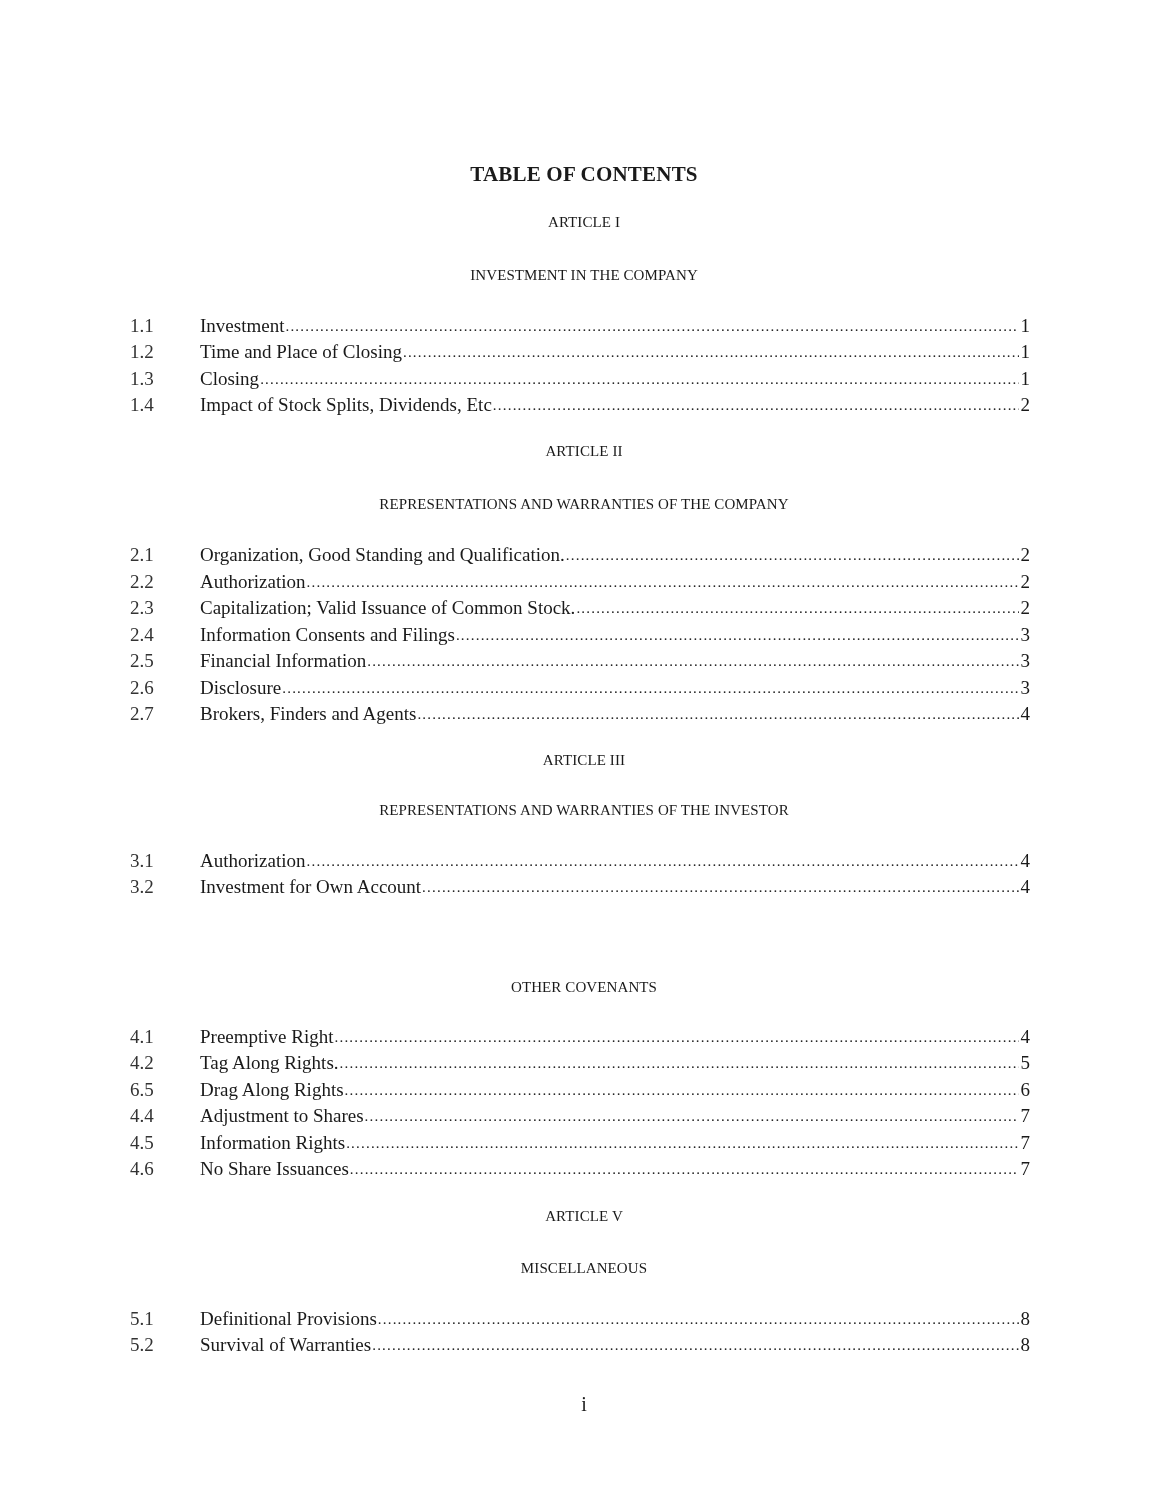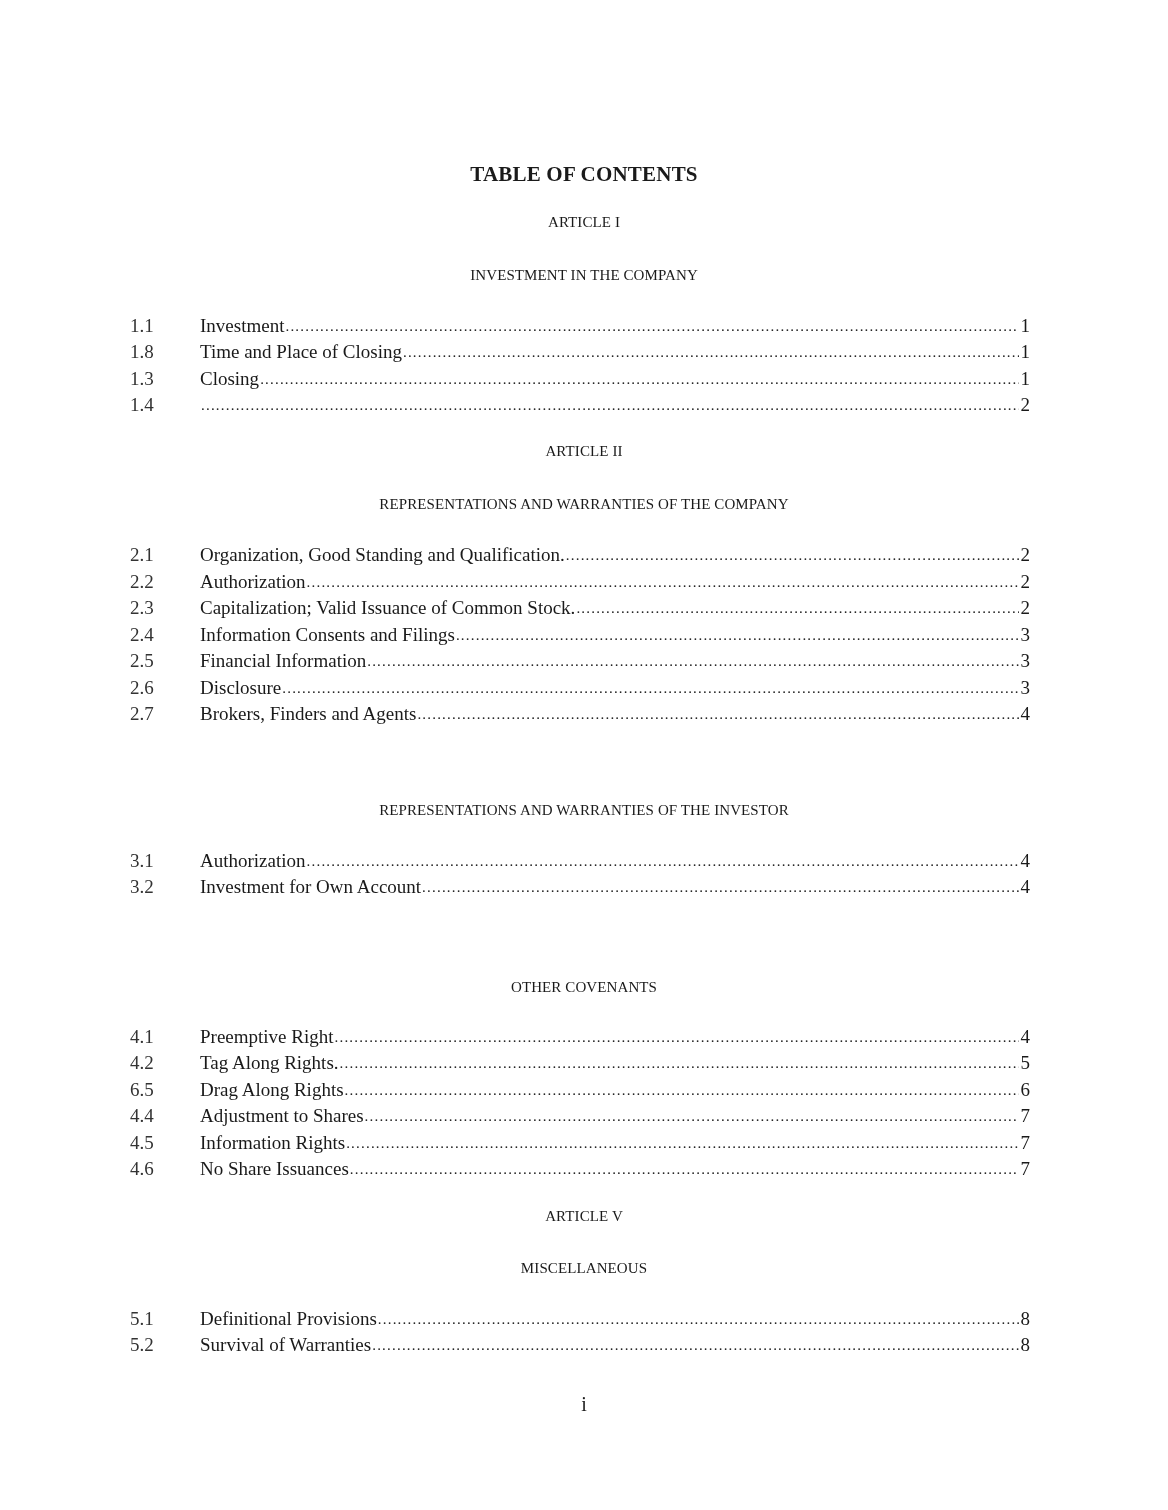--- a/index.html
+++ b/index.html
@@ -89,33 +89,34 @@
 
   <div class="center-line" style="top:214px">ARTICLE I</div>
   <div class="center-line" style="top:267px">INVESTMENT IN THE COMPANY</div>
   <div class="entry" style="top:313px">
     <span class="num">1.1</span>
     <span class="title">Investment</span>
     <span class="dots"></span>
     <span class="page-num">1</span>
   </div>
   <div class="entry" style="top:339px">
-    <span class="num">1.8</span>
+    <span class="num">1.2</span>
     <span class="title">Time and Place of Closing</span>
     <span class="dots"></span>
     <span class="page-num">1</span>
   </div>
   <div class="entry" style="top:366px">
     <span class="num">1.3</span>
     <span class="title">Closing</span>
     <span class="dots"></span>
     <span class="page-num">1</span>
   </div>
   <div class="entry" style="top:392px">
     <span class="num">1.4</span>
+    <span class="title">Impact of Stock Splits, Dividends, Etc</span>
     <span class="dots"></span>
     <span class="page-num">2</span>
   </div>
 
   <div class="center-line" style="top:443px">ARTICLE II</div>
   <div class="center-line" style="top:496px">REPRESENTATIONS AND WARRANTIES OF THE COMPANY</div>
   <div class="entry" style="top:542px">
     <span class="num">2.1</span>
     <span class="title">Organization, Good Standing and Qualification.</span>
     <span class="dots"></span>
@@ -151,20 +152,21 @@
     <span class="dots"></span>
     <span class="page-num">3</span>
   </div>
   <div class="entry" style="top:701px">
     <span class="num">2.7</span>
     <span class="title">Brokers, Finders and Agents</span>
     <span class="dots"></span>
     <span class="page-num">4</span>
   </div>
 
+  <div class="center-line" style="top:752px">ARTICLE III</div>
   <div class="center-line" style="top:802px">REPRESENTATIONS AND WARRANTIES OF THE INVESTOR</div>
   <div class="entry" style="top:848px">
     <span class="num">3.1</span>
     <span class="title">Authorization</span>
     <span class="dots"></span>
     <span class="page-num">4</span>
   </div>
   <div class="entry" style="top:874px">
     <span class="num">3.2</span>
     <span class="title">Investment for Own Account</span>

